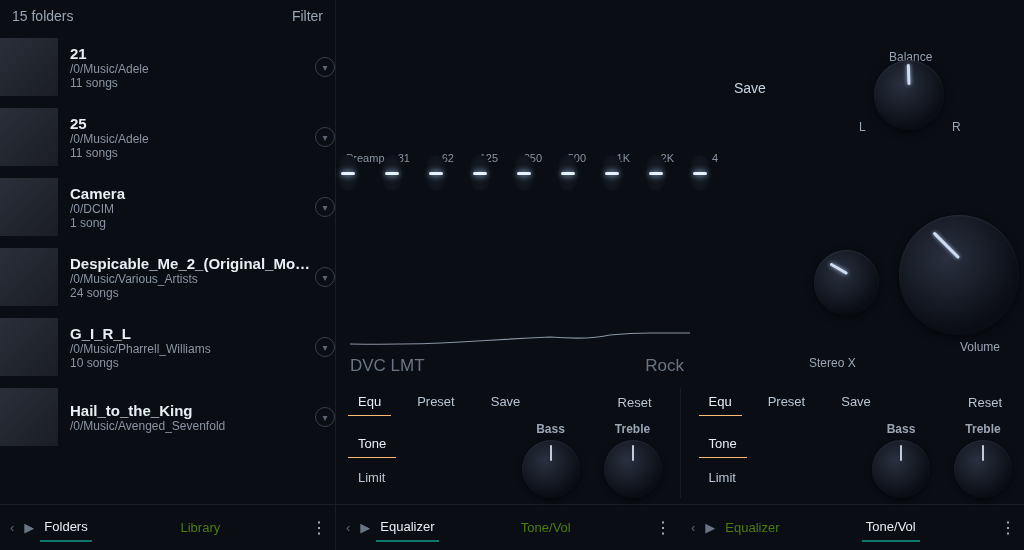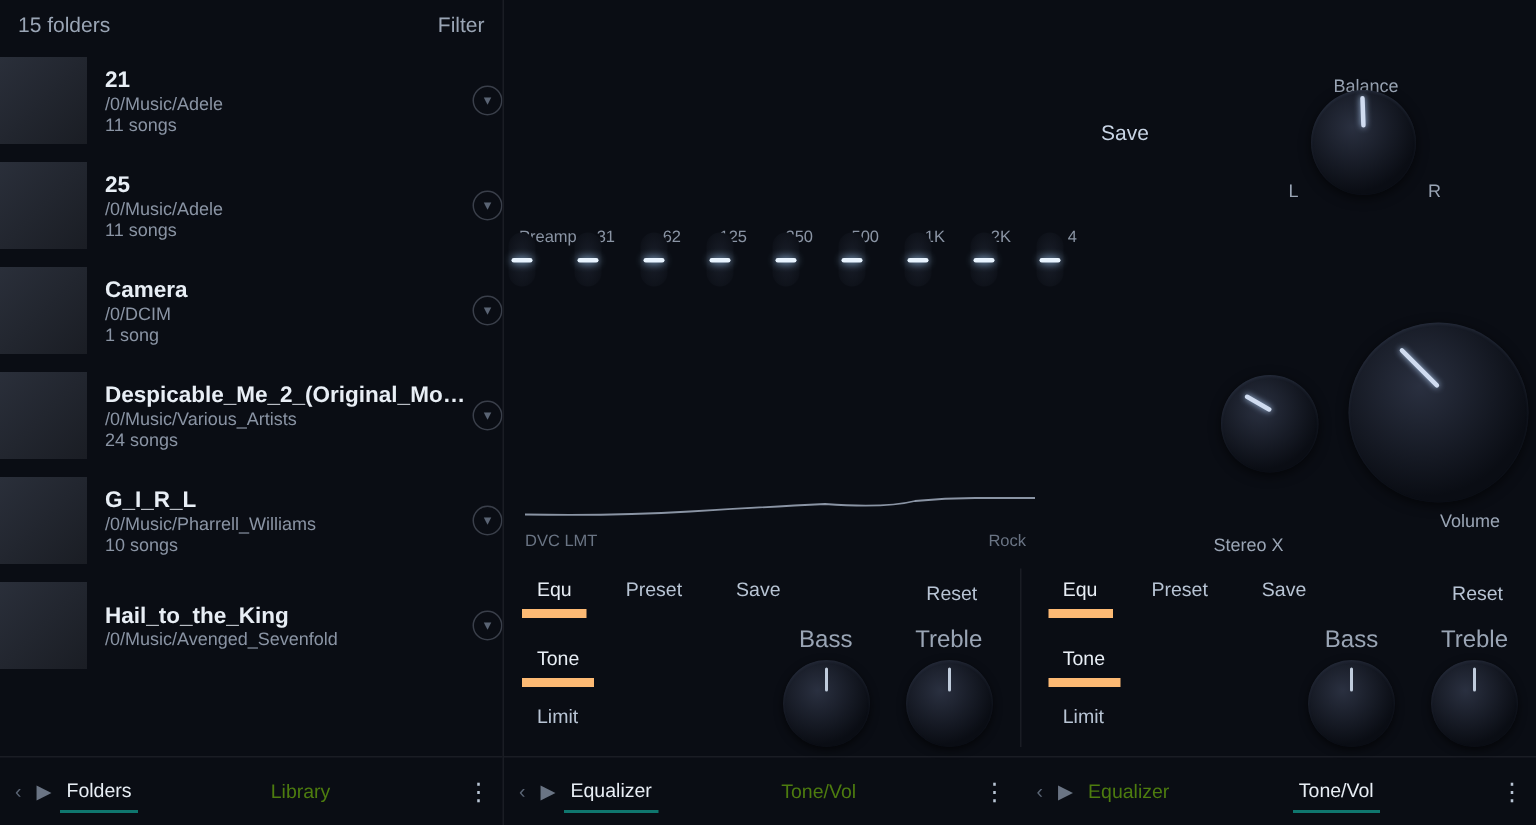--- a/index.html
+++ b/index.html
@@ -196,21 +196,21 @@
 .lbl-bal { left: 155px; top: 30px; }
 .lbl-l { left: 125px; top: 100px; }
 .lbl-r { left: 218px; top: 100px; }
 .lbl-sx { left: 75px; top: 300px; margin-top: 36px; }
 .lbl-vol { left: 198px; top: 320px; margin-left: 28px; }
 
 .dvc-row {
   display: flex;
   justify-content: space-between;
   padding: 4px 50px 6px 14px;
-  font-size: 11px;
+  font-size: 17px;
   color: #6a7484;
   align-items: center;
   position: relative;
 }
 .wave {
   position: absolute;
   left: 14px;
   right: 300px;
   top: -22px;
   height: 20px;
@@ -225,21 +225,21 @@
 .panel-col {
   display: flex;
   flex-direction: column;
   gap: 6px;
 }
 .ctrl-btn {
   padding: 6px 10px;
   font-size: 13px;
   color: #b8c4d4;
 }
-.ctrl-active { border-bottom: 6px solid #fdba74; color:#e8eef5; }
+.ctrl-active { border-bottom: 1px solid #fdba74; color:#e8eef5; }
 .ctrl-row { display: flex; gap: 16px; }
 .small-knob {
   width: 58px;
   height: 58px;
   border-radius: 50%;
   background: radial-gradient(circle at 40% 35%, #2a3040, #0a0d14 70%);
   box-shadow: 0 2px 6px rgba(0,0,0,0.6), inset 0 1px 2px rgba(120,140,180,0.12);
   position: relative;
 }
 .small-knob::after {
@@ -247,21 +247,21 @@
   position: absolute;
   width: 2px;
   height: 28%;
   background: #c0ccdc;
   left: 50%;
   top: 8%;
   transform: translateX(-50%);
   border-radius: 1px;
 }
 .knob-grp { display:flex; flex-direction:column; align-items:center; gap:4px; }
-.knob-lbl { font-size:16px; color:#9aa5b5; }
+.knob-lbl { font-size:12px; color:#9aa5b5;font-weight:bold; }
 
 .eq-panel {
   flex: 1;
   display:flex;
   flex-direction: column;
   gap: 6px;
 }
 .eq-panel-row {
   display: flex;
   align-items: center;

